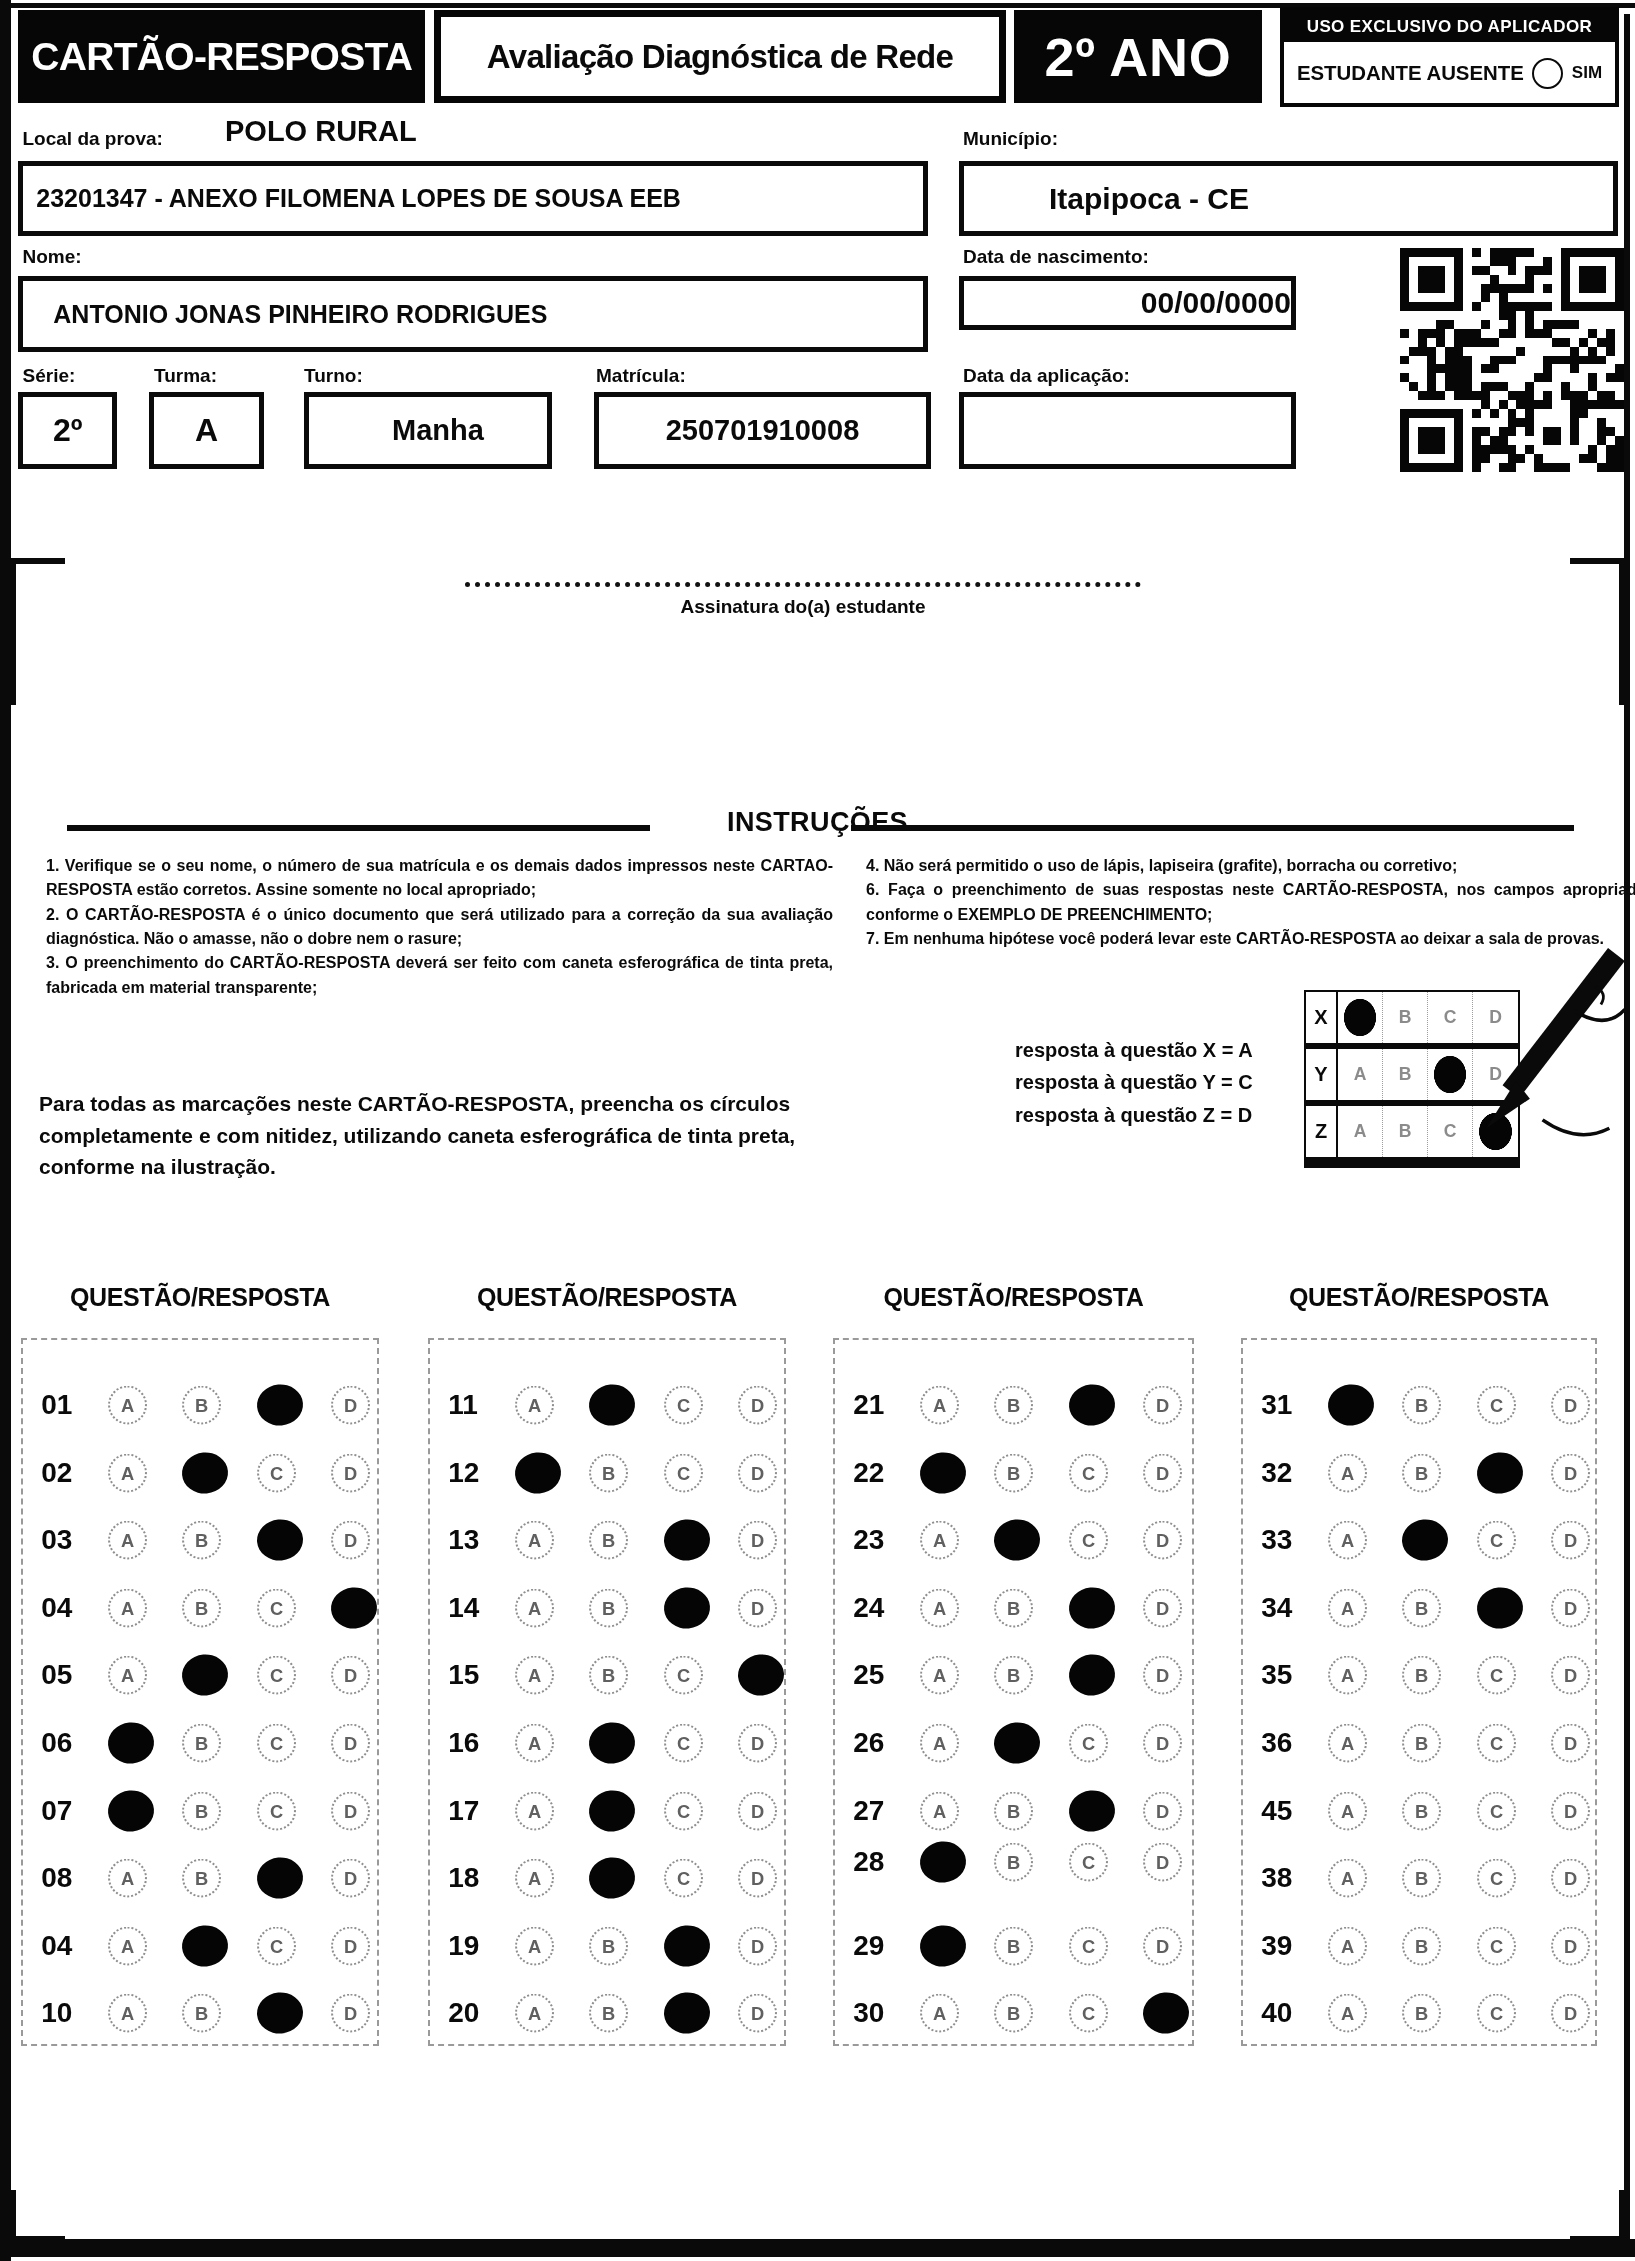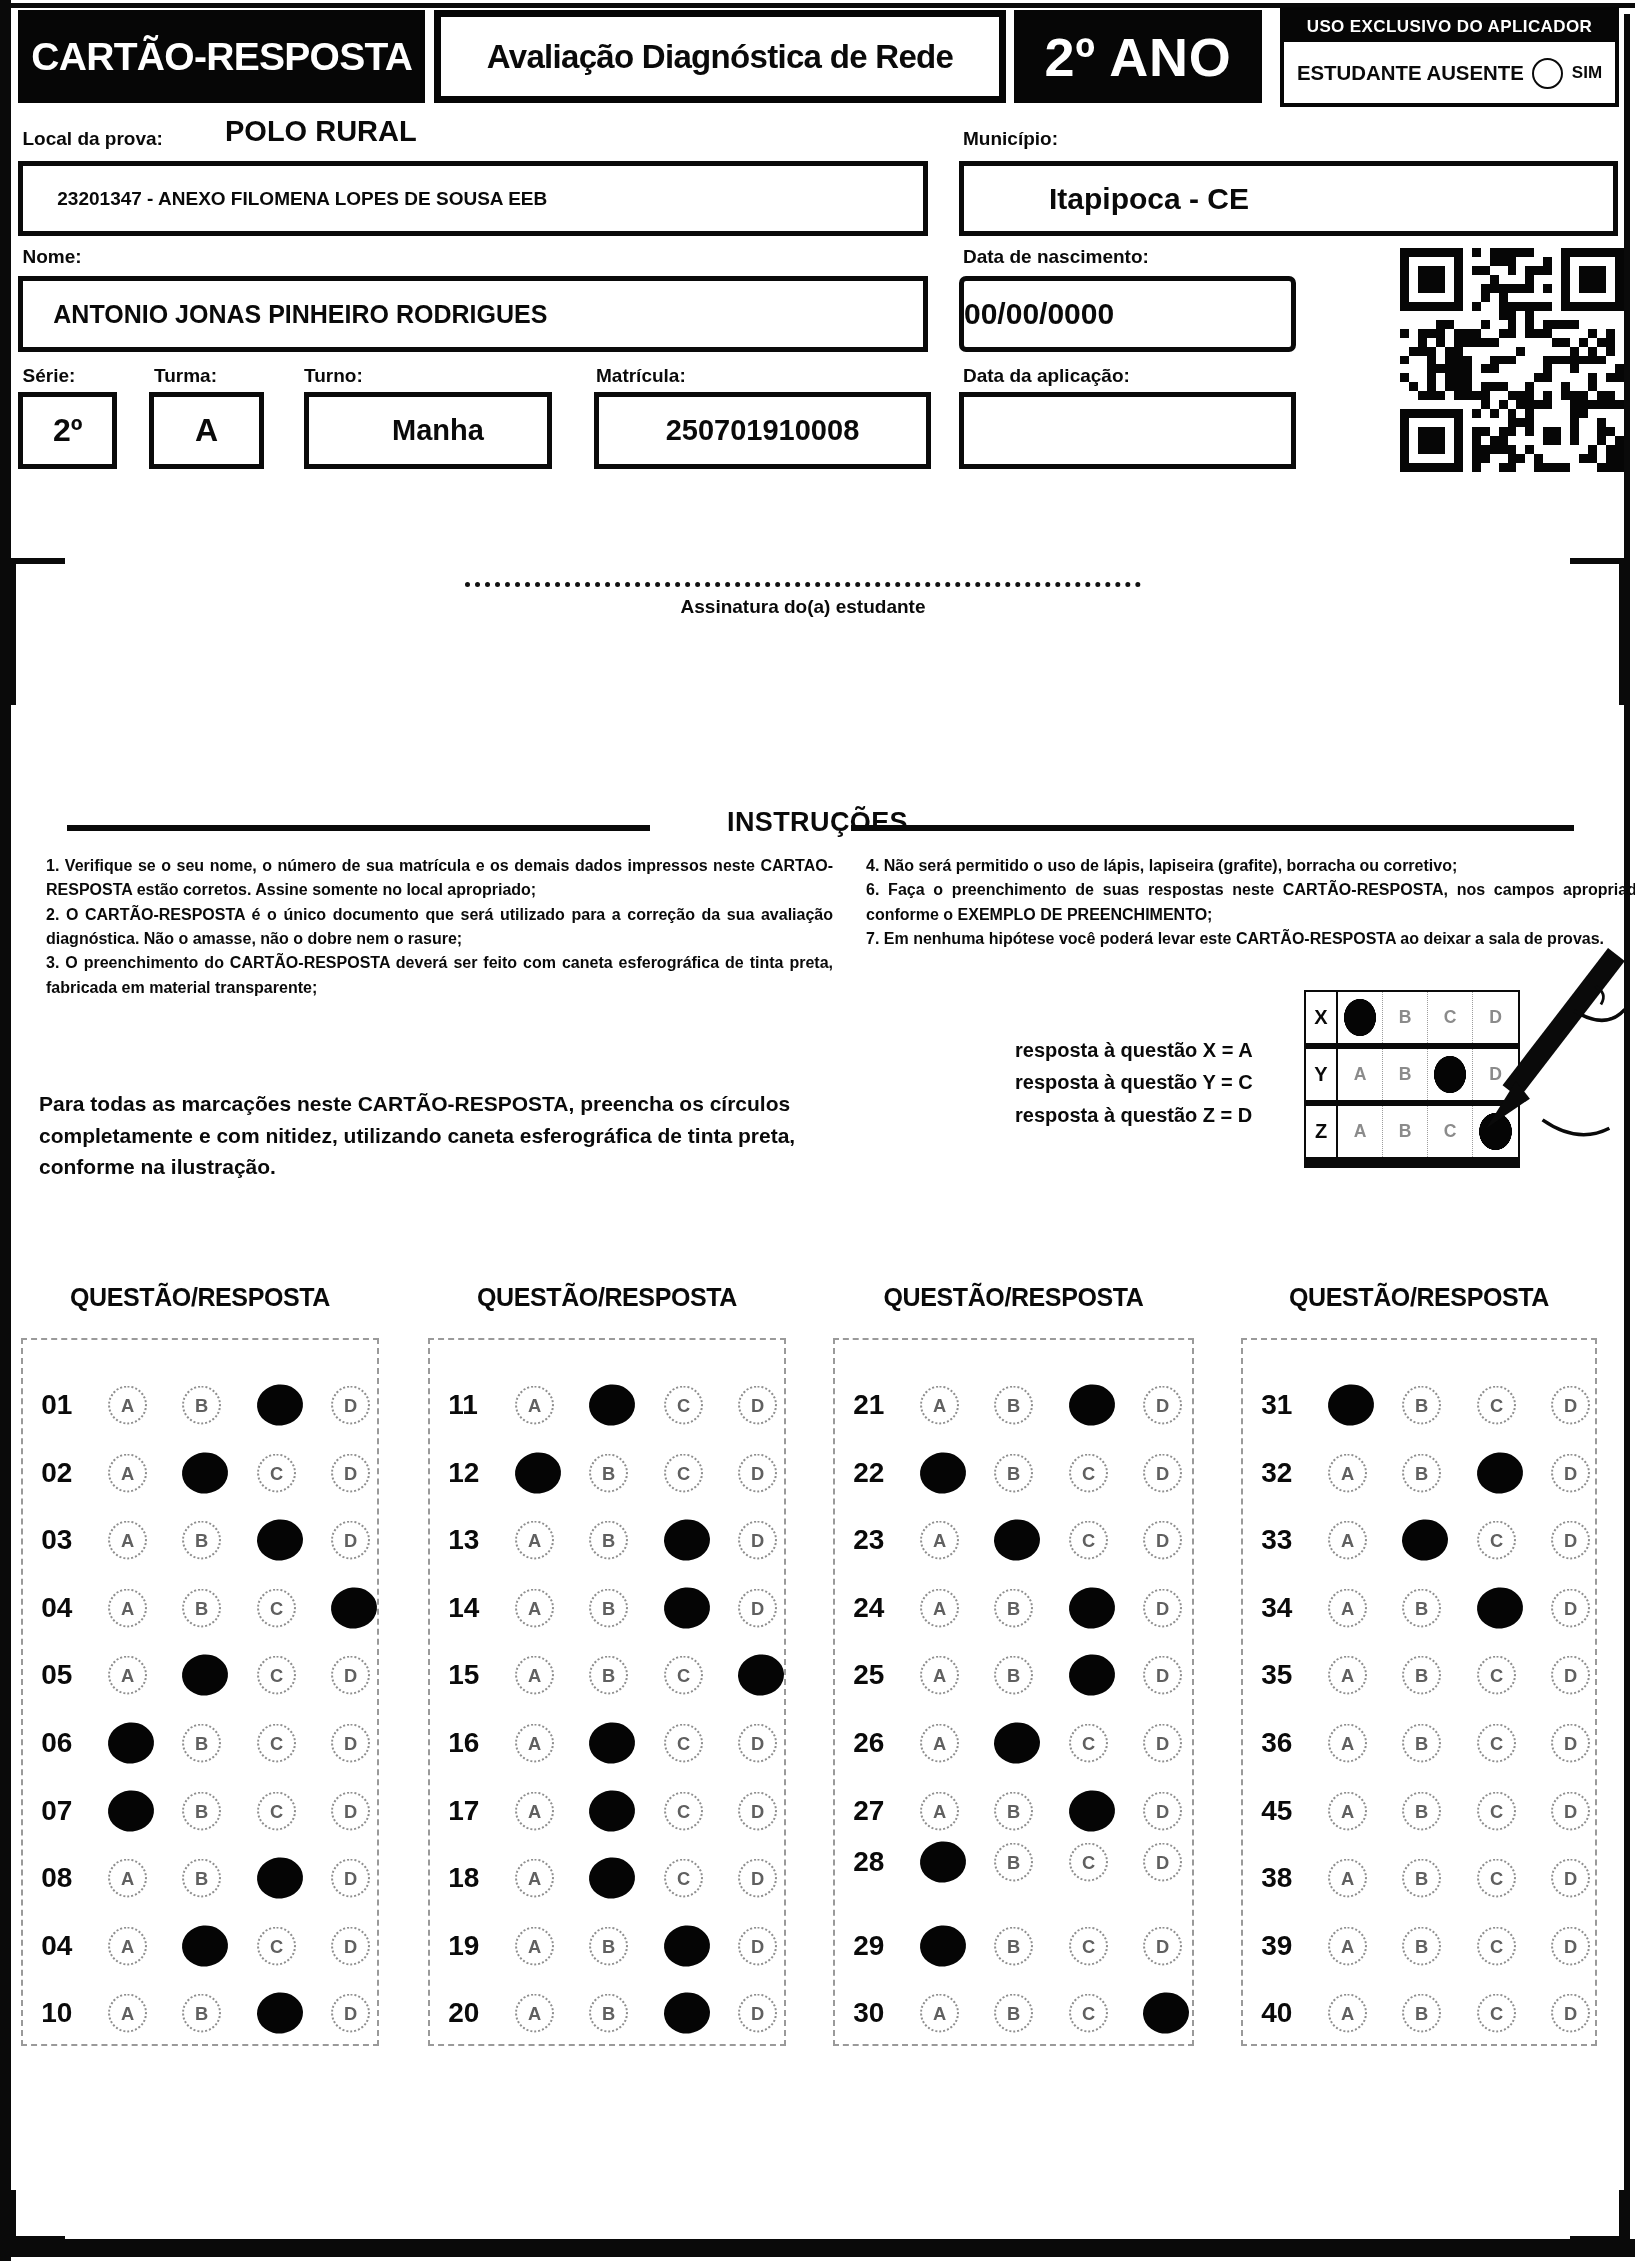--- a/index.html
+++ b/index.html
@@ -96,35 +96,35 @@
   <div class="row">
     <span class="lbl">ESTUDANTE AUSENTE</span>
     <span class="absent-circle"></span>
     <span class="sim">SIM</span>
   </div>
 </div>
 
 <div class="abs flabel" style="left:22.5px;top:128px;">Local da prova:</div>
 <div class="abs" style="left:225px;top:115px;font-size:29px;font-weight:bold;">POLO RURAL</div>
 <div class="abs fbox" style="left:18.3px;top:161px;width:910px;height:75px;">
-  <span class="val" style="font-size:19px;padding-left:34px;">23201347 - ANEXO FILOMENA LOPES DE SOUSA EEB</span>
+  <span class="val" style="font-size:25px;padding-left:13px;">23201347 - ANEXO FILOMENA LOPES DE SOUSA EEB</span>
 </div>
 
 <div class="abs flabel" style="left:963px;top:128px;">Município:</div>
 <div class="abs fbox" style="left:959px;top:161px;width:659px;height:75px;">
   <span class="val" style="font-size:30px;padding-left:85px;">Itapipoca - CE</span>
 </div>
 
 <div class="abs flabel" style="left:22.5px;top:246px;">Nome:</div>
 <div class="abs fbox" style="left:18.3px;top:276px;width:910px;height:76px;">
   <span class="val" style="font-size:25px;padding-left:30px;">ANTONIO JONAS PINHEIRO RODRIGUES</span>
 </div>
 
 <div class="abs flabel" style="left:963px;top:246px;">Data de nascimento:</div>
-<div class="abs fbox" style="left:959px;top:276px;width:337px;height:76px;justify-content:flex-start;border-radius:7px;">
+<div class="abs fbox" style="left:959px;top:276px;width:337px;height:54px;justify-content:flex-end;">
   <span class="val" style="font-size:30px;">00/00/0000</span>
 </div>
 
 <svg class="abs qr" id="qr-svg" viewBox="0 0 25 25" shape-rendering="crispEdges">
     <rect x="0" y="0" width="1" height="1" fill="#060606"></rect>
     <rect x="1" y="0" width="1" height="1" fill="#060606"></rect>
     <rect x="2" y="0" width="1" height="1" fill="#060606"></rect>
     <rect x="3" y="0" width="1" height="1" fill="#060606"></rect>
     <rect x="4" y="0" width="1" height="1" fill="#060606"></rect>
     <rect x="5" y="0" width="1" height="1" fill="#060606"></rect>

